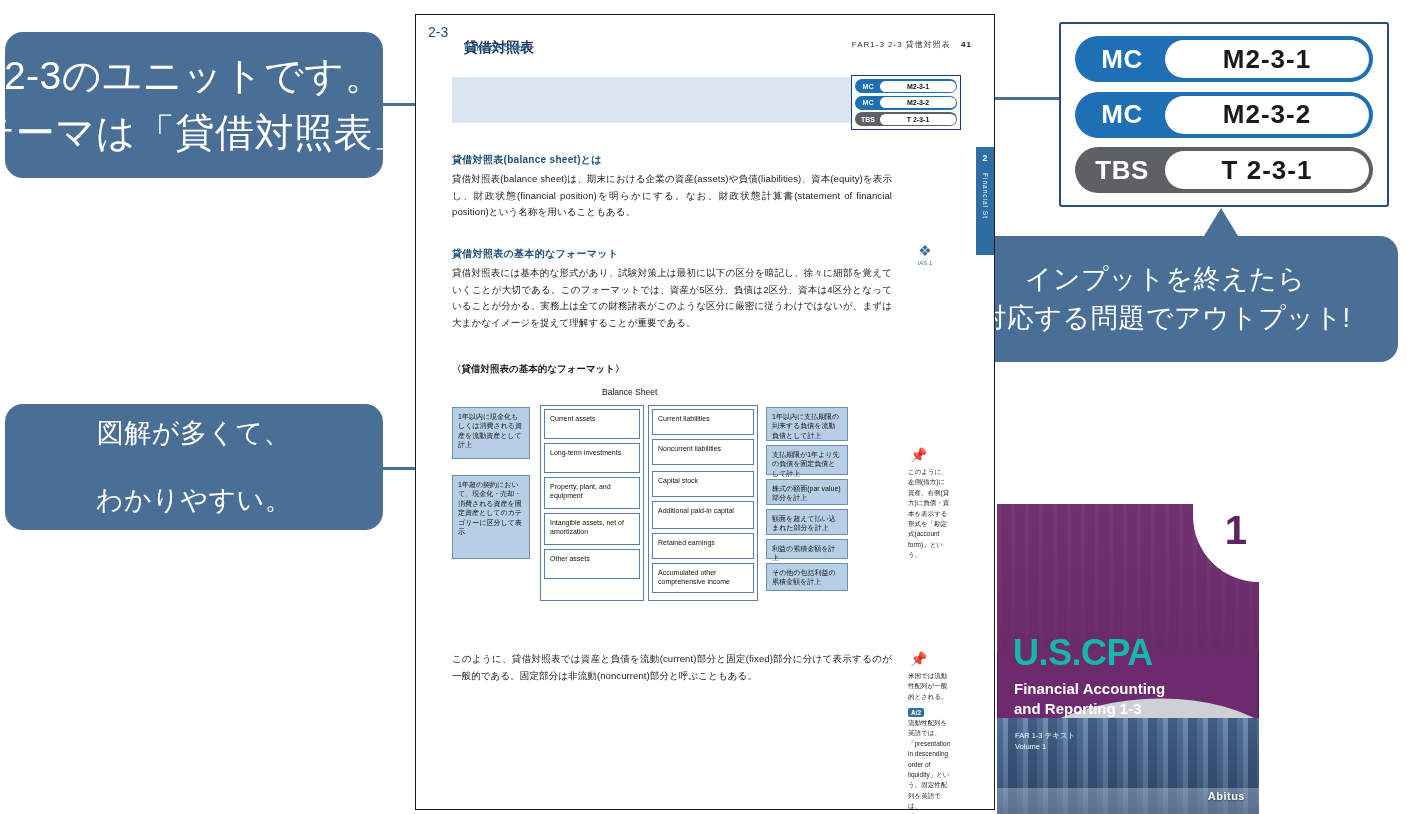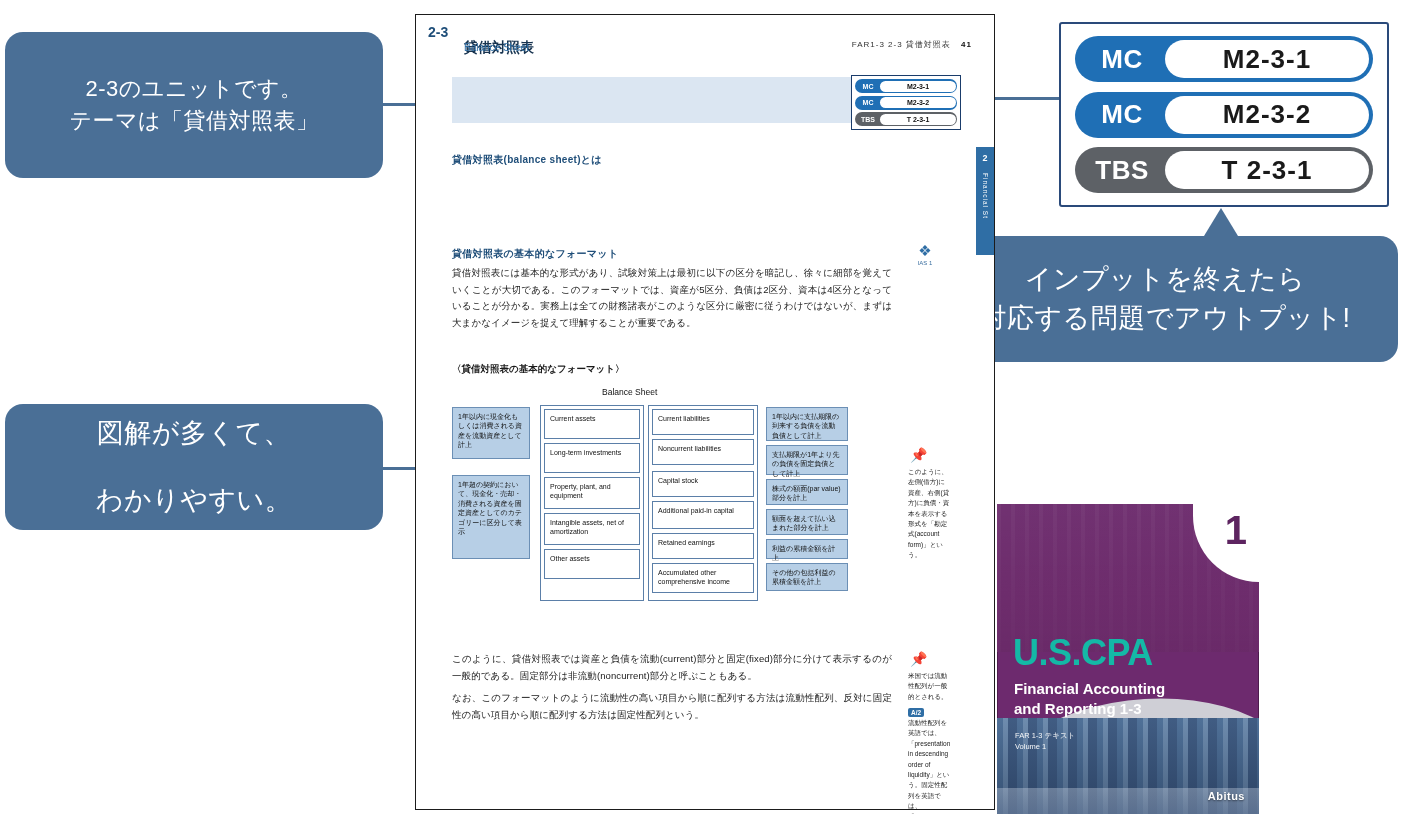--- a/index.html
+++ b/index.html
@@ -33,21 +33,21 @@
     justify-content: center;
     text-align: center;
     line-height: 1.45;
     letter-spacing: 0.5px;
   }
   .callout .line { display: block; white-space: nowrap; }
 
   #callout-unit {
     left: 5px; top: 32px;
     width: 378px; height: 146px;
-    font-size: 22px;
+    font-size: 39px;
   }
   #callout-figures {
     left: 5px; top: 404px;
     width: 378px; height: 126px;
     font-size: 27px;
     gap: 28px;
   }
   #callout-output {
     left: 932px; top: 236px;
     width: 466px; height: 126px;
@@ -160,21 +160,21 @@
   #unit-band {
     position: absolute;
     left: 36px; top: 62px;
     width: 470px; height: 46px;
     background: #dbe6f2;
   }
   #unit-num {
     position: absolute;
     left: 12px; top: 9px;
     font-size: 14px;
-    font-weight: bold;
+    font-weight: normal;
     color: #1f4e79;
   }
   #unit-title-ja {
     position: absolute;
     left: 48px; top: 24px;
     font-size: 14px;
     font-weight: bold;
     color: #17334f;
   }
   #unit-title-en {
@@ -507,20 +507,21 @@
         <span class="mini-tag">MC</span>
         <span class="mini-code">M2-3-2</span>
       </div>
       <div class="mini-badge tbs">
         <span class="mini-tag">TBS</span>
         <span class="mini-code">T 2-3-1</span>
       </div>
     </div>
 
     <div class="p-head" id="h1">貸借対照表(balance sheet)とは</div>
+    <div class="p-body" id="b1">貸借対照表(balance sheet)は、期末における企業の資産(assets)や負債(liabilities)、資本(equity)を表示し、財政状態(financial position)を明らかにする。なお、財政状態計算書(statement of financial position)という名称を用いることもある。</div>
 
     <div class="p-head" id="h2">貸借対照表の基本的なフォーマット</div>
     <div class="p-body" id="b2">貸借対照表には基本的な形式があり、試験対策上は最初に以下の区分を暗記し、徐々に細部を覚えていくことが大切である。このフォーマットでは、資産が5区分、負債は2区分、資本は4区分となっていることが分かる。実務上は全ての財務諸表がこのような区分に厳密に従うわけではないが、まずは大まかなイメージを捉えて理解することが重要である。</div>
 
     <div id="ias-icon">
       <div class="glyph">❖</div>
       <div class="lbl">IAS 1</div>
     </div>
 
     <div id="side-tab">
@@ -563,21 +564,20 @@
     <div class="note note-ja" style="left:492px; top:452px;">このように、左側(借方)に資産、右側(貸方)に負債・資本を表示する形式を「勘定式(account form)」という。</div>
 
     <div class="pin" style="left:494px; top:636px;">📌</div>
     <div class="note note-ja" style="left:492px; top:656px;">米国では流動性配列が一般的とされる。</div>
     <div style="position:absolute; left:492px; top:686px;">
       <span class="a2-chip">A/2</span>
     </div>
     <div class="note note-ja" style="left:492px; top:703px;">流動性配列を英語では、「presentation in descending order of liquidity」という。固定性配列を英語では、「presentation in ascending order of liquidity」という。</div>
 
     <div class="p-body" id="b3">このように、貸借対照表では資産と負債を流動(current)部分と固定(fixed)部分に分けて表示するのが一般的である。固定部分は非流動(noncurrent)部分と呼ぶこともある。</div>
-    <div class="p-body" id="b4">なお、このフォーマットのように流動性の高い項目から順に配列する方法は流動性配列、反対に固定性の高い項目から順に配列する方法は固定性配列という。</div>
   </div>
 
   <div id="book">
     <div id="book-bg-top"></div>
     <div id="book-bg-photo"></div>
     <div id="book-corner">
       <span class="n">1</span>
     </div>
     <div id="book-swoosh"></div>
     <div id="book-photo"></div>

